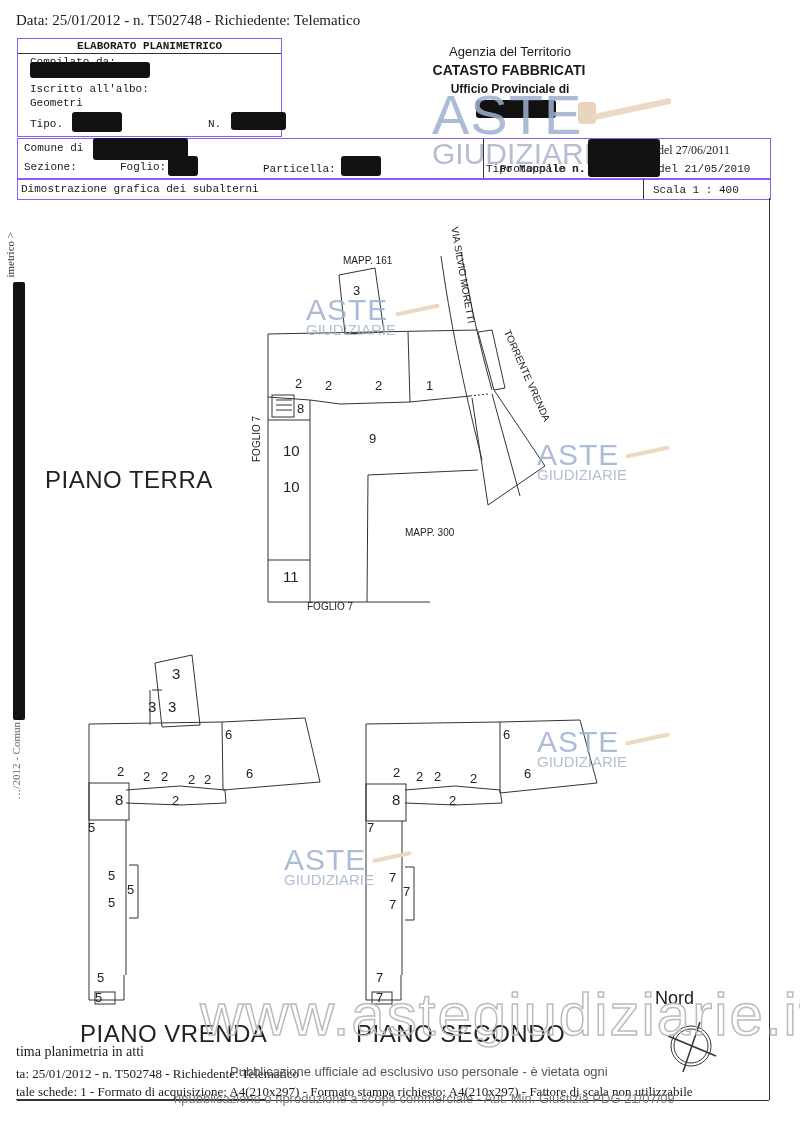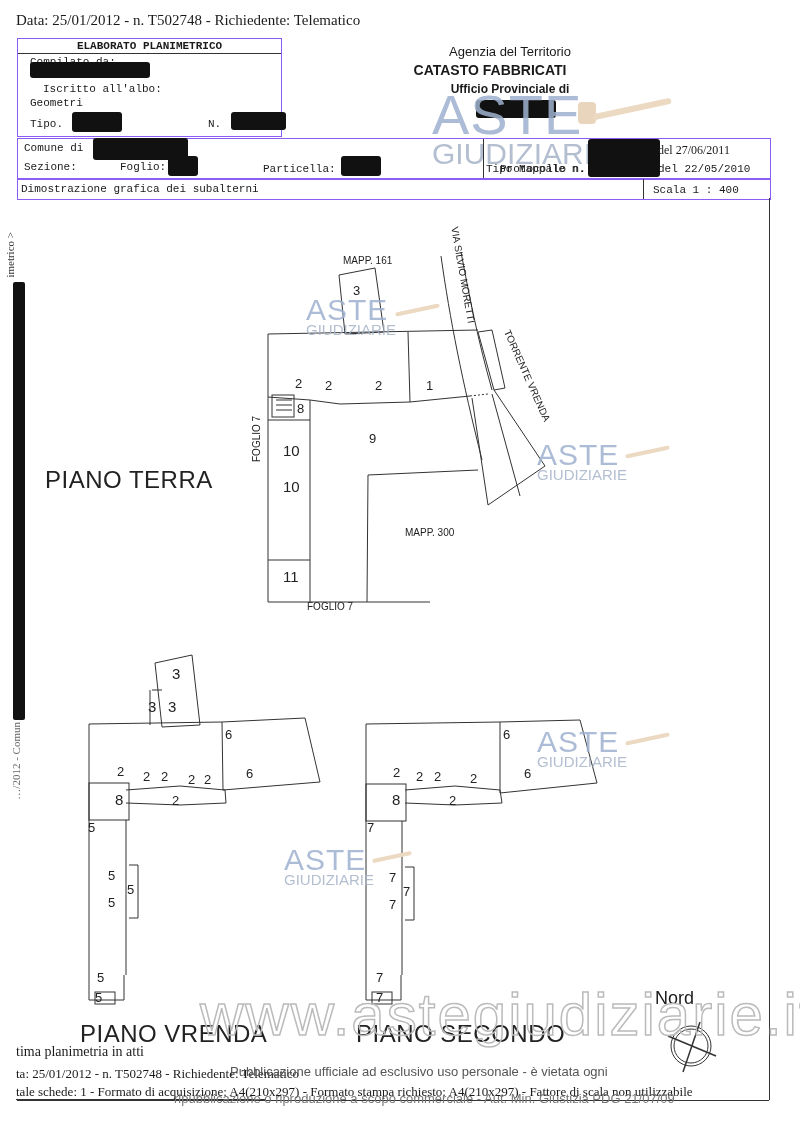--- a/index.html
+++ b/index.html
@@ -25,30 +25,30 @@
 </head>
 <body>
 
 <div class="abs serif" style="left:16px; top:12px; font-size:15px;">Data: 25/01/2012 - n. T502748 - Richiedente: Telematico</div>
 
 <div class="box" style="left:17px; top:38px; width:263px; height:97px;">
   <div class="hline" style="left:0; top:14px; width:263px;"></div>
   <div class="abs mono" style="left:0; top:1px; width:263px; text-align:center; font-size:11px; font-weight:bold;">ELABORATO PLANIMETRICO</div>
   <div class="abs mono" style="left:12px; top:17px; font-size:11px;">Compilato da:</div>
   <div class="redact" style="left:12px; top:23px; width:120px; height:16px;"></div>
-  <div class="abs mono" style="left:12px; top:44px; font-size:11px;margin-left:13px;">Iscritto all'albo:</div>
+  <div class="abs mono" style="left:12px; top:44px; font-size:11px;">Iscritto all'albo:</div>
   <div class="abs mono" style="left:12px; top:58px; font-size:11px;">Geometri</div>
   <div class="abs mono" style="left:12px; top:79px; font-size:11px;">Tipo.</div>
   <div class="redact" style="left:54px; top:73px; width:50px; height:20px;"></div>
   <div class="abs mono" style="left:190px; top:79px; font-size:11px;">N.</div>
   <div class="redact" style="left:213px; top:73px; width:55px; height:18px;"></div>
 </div>
 
 <div class="abs sans" style="left:400px; top:44px; width:220px; text-align:center; font-size:13px;">Agenzia del Territorio</div>
-<div class="abs sans" style="left:380px; top:62px; width:220px; text-align:center; font-size:14px; font-weight:bold;">CATASTO FABBRICATI</div>
+<div class="abs sans" style="left:399px; top:62px; width:220px; text-align:center; font-size:14px; font-weight:bold;">CATASTO FABBRICATI</div>
 <div class="abs sans" style="left:400px; top:82px; width:220px; text-align:center; font-size:12px; font-weight:bold;">Ufficio Provinciale di</div>
 <div class="redact" style="left:476px; top:100px; width:80px; height:18px;"></div>
 
 <div class="wm-aste" style="left:432px; top:90px;">
   <span class="big" style="font-size:56px;">ASTE</span>
   <span class="small" style="font-size:30px;">GIUDIZIARIE</span>
 </div>
 <div class="gavel-head" style="left:578px; top:102px;"></div>
 <div class="gavel" style="left:592px; top:106px; width:80px;"></div>
 
@@ -58,21 +58,21 @@
   <div class="redact" style="left:75px; top:-1px; width:95px; height:22px;"></div>
   <div class="abs mono" style="left:6px; top:22px; font-size:11px;">Sezione:</div>
   <div class="abs mono" style="left:102px; top:22px; font-size:11px;">Foglio:</div>
   <div class="redact" style="left:150px; top:17px; width:30px; height:20px;"></div>
   <div class="abs mono" style="left:245px; top:24px; font-size:11px;">Particella:</div>
   <div class="redact" style="left:323px; top:17px; width:40px; height:20px;"></div>
   <div class="abs mono" style="left:482px; top:24px; font-size:11px;">Protocollo n.</div>
   <div class="redact" style="left:570px; top:0px; width:72px; height:38px;"></div>
   <div class="abs serif" style="left:640px; top:4px; font-size:12px;">del 27/06/2011</div>
   <div class="abs mono" style="left:468px; top:24px; font-size:11px;">Tipo Mappale n.</div>
-  <div class="abs mono" style="left:640px; top:24px; font-size:11px;">del 22/05/2010</div>
+  <div class="abs mono" style="left:640px; top:24px; font-size:11px;">del 21/05/2010</div>
 </div>
 <div class="box" style="left:17px; top:178px; width:752px; height:20px;">
   <div class="vline" style="left:625px; top:0; height:20px;"></div>
   <div class="abs mono" style="left:3px; top:4px; font-size:11px;">Dimostrazione grafica dei subalterni</div>
   <div class="abs mono" style="left:635px; top:5px; font-size:11px;">Scala 1 : 400</div>
 </div>
 
 <div class="vline" style="left:769px; top:198px; height:902px;"></div>
 <div class="hline" style="left:17px; top:1100px; width:752px;"></div>
 

